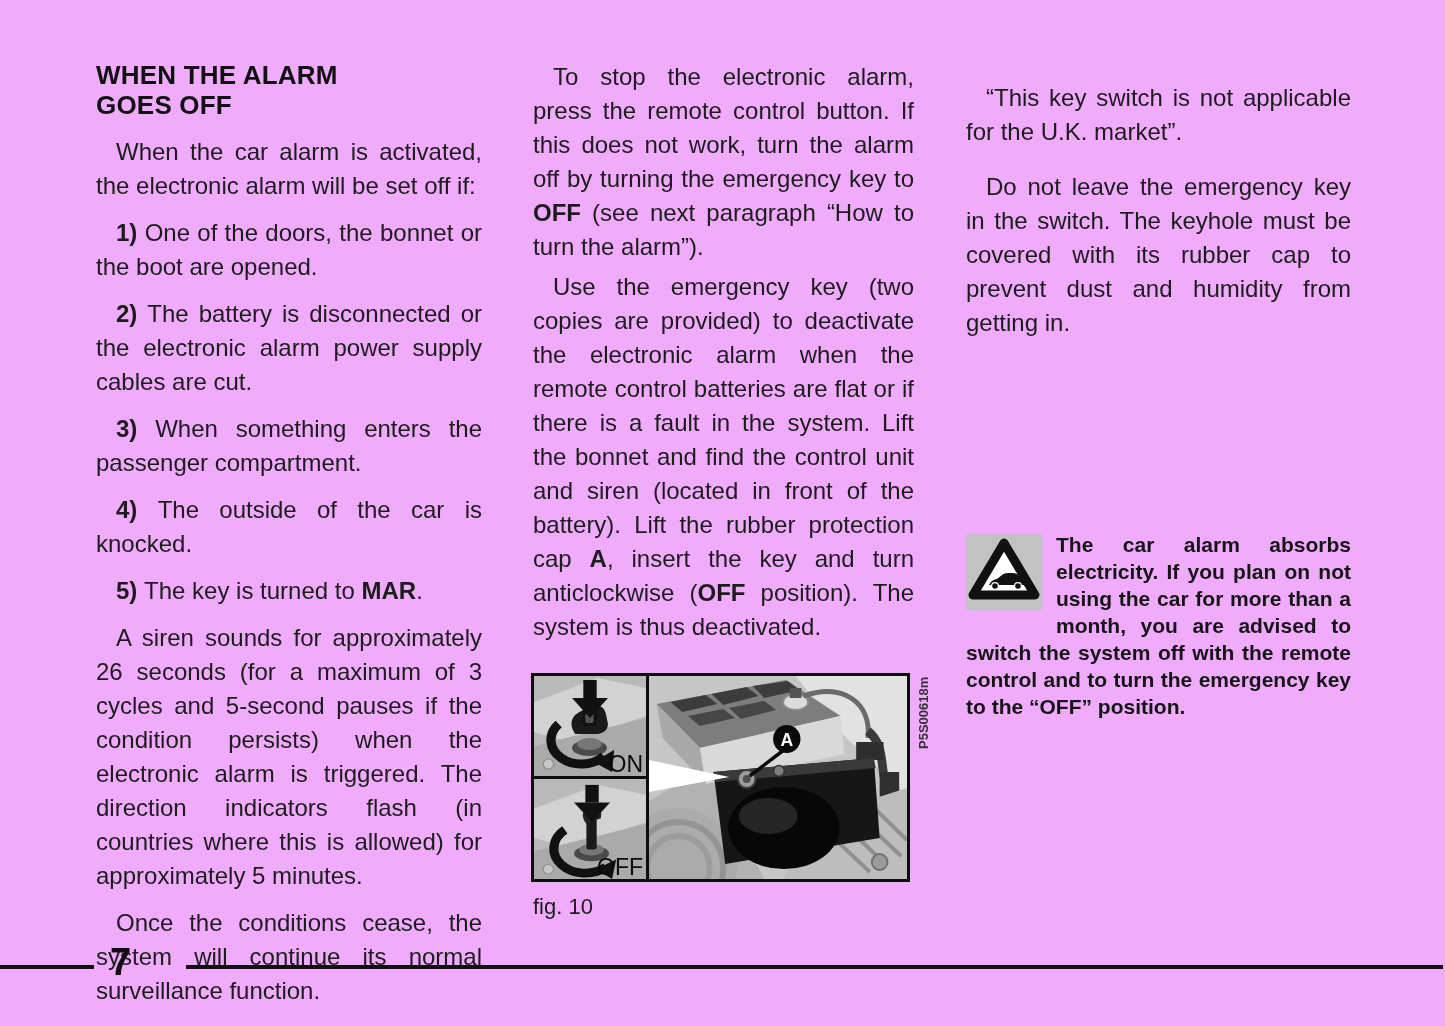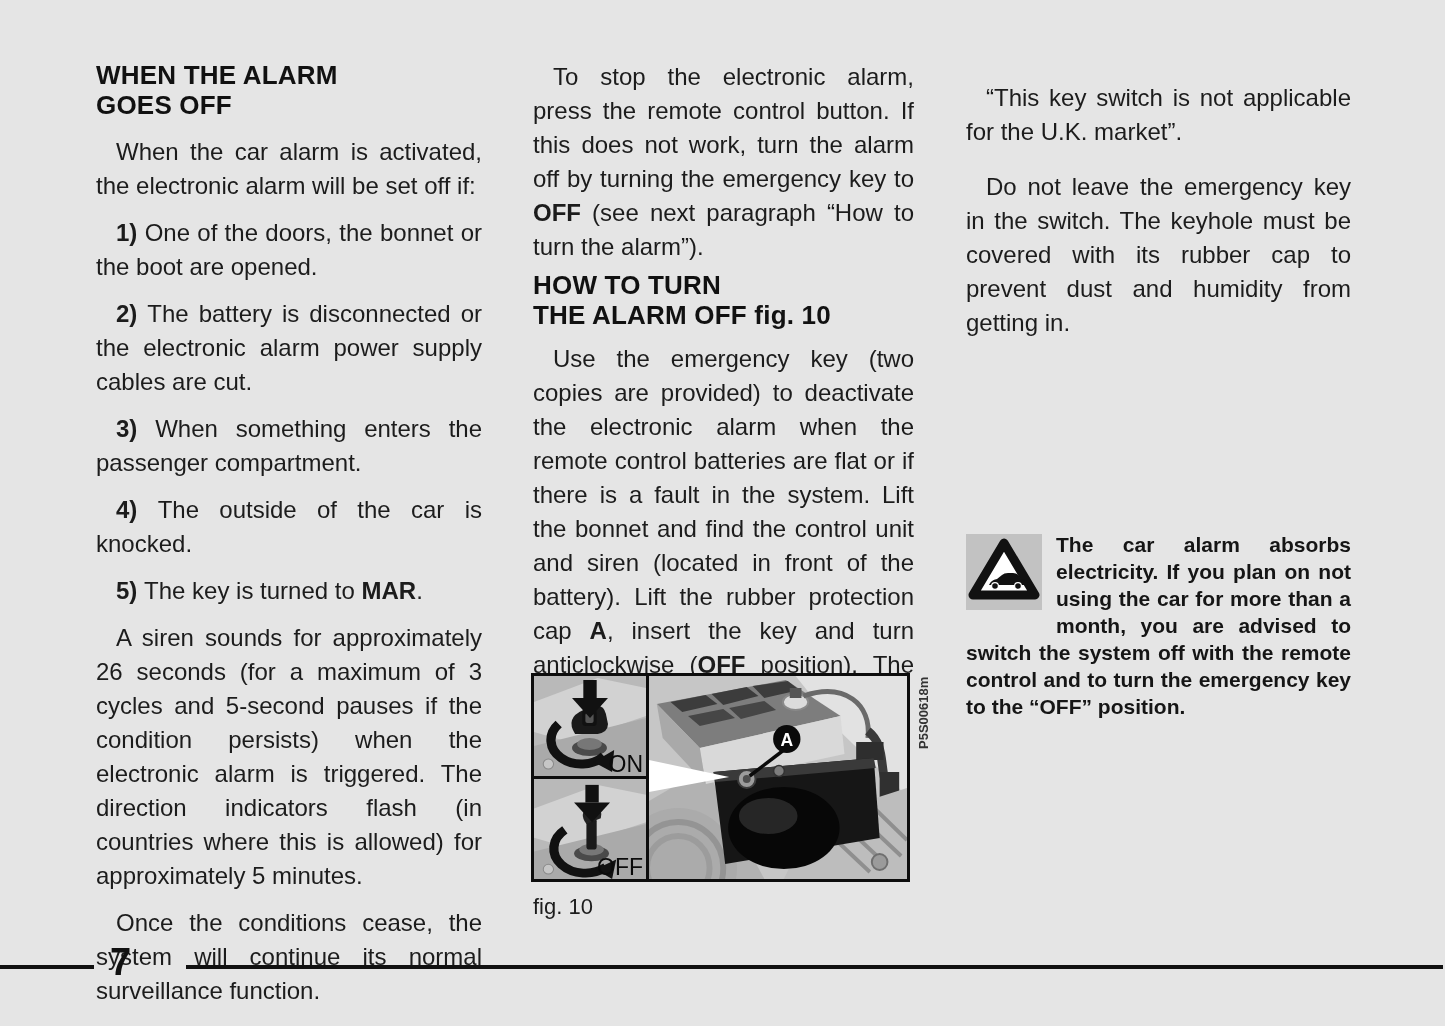--- a/index.html
+++ b/index.html
@@ -1,19 +1,19 @@
 <!DOCTYPE html>
 <html><head>
 <meta charset="utf-8">
 <style>
   html,body{margin:0;padding:0;background:#ffffff;}
   .page{
     position:relative;
     width:1445px;height:1026px;
-    background:#e5e5e5;
+    background:#f0abfc;
     font-family:"Liberation Sans",sans-serif;
     color:#1c1c1c;
     overflow:hidden;
   }
   .col{position:absolute;top:60px;}
   #col1{left:96px;width:386px;}
   #col2{left:533px;width:381px;}
   #col3{left:966px;width:385px;}
 
   h2.sec{
@@ -100,22 +100,20 @@
     <p class="body"><span class="b">2) </span><span>The battery is disconnected or the electronic alarm power supply cables are cut.</span></p>
     <p class="body"><span class="b">3) </span><span>When something enters the passenger compartment.</span></p>
     <p class="body"><span class="b">4) </span><span>The outside of the car is knocked.</span></p>
     <p class="body"><span class="b">5) </span><span>The key is turned to </span><span class="b">MAR</span><span>.</span></p>
     <p class="body"><span>A siren sounds for approximately 26 seconds (for a maximum of 3 cycles and 5-second pauses if the condition persists) when the electronic alarm is triggered. The direction indicators flash (in countries where this is allowed) for approximately 5 minutes.</span></p>
     <p class="body"><span>Once the conditions cease, the system will continue its normal surveillance function.</span></p>
   </section>
 
   <section class="col" id="col2">
     <p class="body first"><span>To stop the electronic alarm, press the remote control button. If this does not work, turn the alarm off by turning the emergency key to </span><span class="b">OFF</span><span> (see next paragraph “How to turn the alarm”).</span></p>
-    <h2 class="sec">HOW TO TURN
-THE ALARM OFF fig. 10</h2>
     <p class="body"><span>Use the emergency key (two copies are provided) to deactivate the electronic alarm when the remote control batteries are flat or if there is a fault in the system. Lift the bonnet and find the control unit and siren (located in front of the battery). Lift the rubber protection cap </span><span class="b">A</span><span>, insert the key and turn anticlockwise (</span><span class="b">OFF</span><span> position). The system is thus deactivated.</span></p>
   </section>
 
   <section class="col" id="col3">
     <p class="body"><span>“This key switch is not applicable for the U.K. market”.</span></p>
     <p class="body"><span>Do not leave the emergency key in the switch.  The keyhole must be covered with its rubber cap to prevent dust and humidity from getting in.</span></p>
   </section>
 
   <div class="warning">
     <span class="warn-icon">

